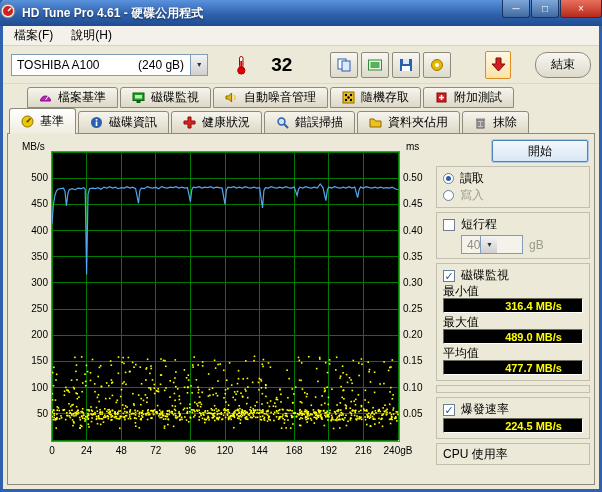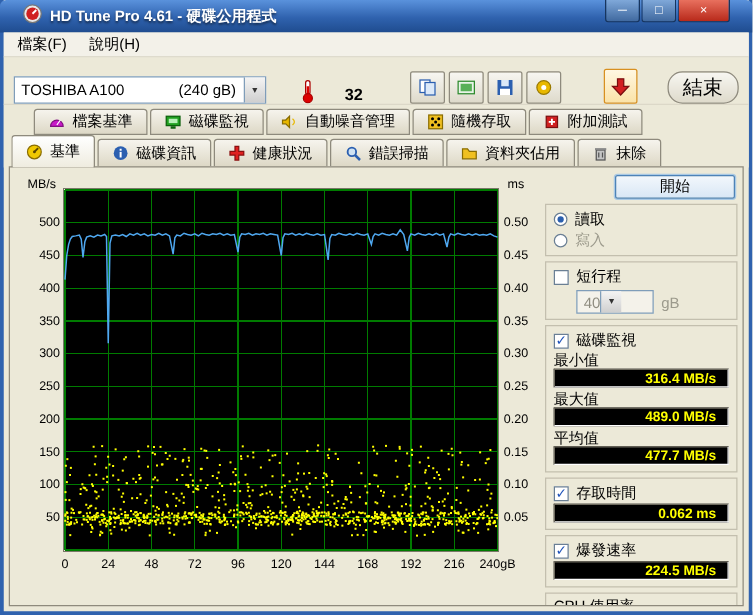--- a/index.html
+++ b/index.html
@@ -6,21 +6,21 @@
   body { font-family: "Liberation Sans", "DejaVu Sans", sans-serif; background: #fff; }
   .window {
     width: 602px; height: 492px;
     display: flex; flex-direction: column;
     border-left: 3px solid #2f62ae; border-right: 3px solid #2f62ae; border-bottom: 3px solid #2f62ae;
     background: #ece9d8;
   }
   
   .titlebar {
     height: 26px; flex: 0 0 26px;
-    margin: 0 -3px; padding: 0 18px;
+    margin: 0 -3px; padding: 0 0;
     display: flex; align-items: center; gap: 6px;
     background: linear-gradient(180deg, #5a92dc 0%, #2f62ae 55%, #1f4c8f 100%);
     border-radius: 5px 5px 0 0;
   }
   .titlebar .title { color: #fff; font-size: 12px; font-weight: bold; text-shadow: 0 1px 2px rgba(0,0,0,.55); }
   .caption-buttons { margin-left: auto; display: flex; gap: 1px; align-self: flex-start; }
   .cap {
     width: 28px; height: 18px; display: flex; align-items: center; justify-content: center;
     font-size: 10px; color: #fff; cursor: default;
     background: linear-gradient(#7fa8d9, #40699f); border: 1px solid #17355e; border-top: none;
@@ -28,46 +28,46 @@
   }
   .cap.close { width: 42px; background: linear-gradient(#e8705e, #b8291a); }
   
   .menubar {
     height: 20px; flex: 0 0 20px; display: flex; align-items: center;
     background: #f3f1e9; border-bottom: 1px solid #d8d4c4; padding: 0 2px; font-size: 12px;
   }
   .menu-item { padding: 1px 9px; }
   
   .toolbar {
-    height: 38px; flex: 0 0 38px; display: flex; align-items: flex-end;
+    height: 38px; flex: 0 0 38px; display: flex; align-items: center;
     padding: 0 8px; gap: 24px; background: #ece9d8; border-bottom: 1px solid #dcd8c8;
   }
   .combo {
     display: flex; align-items: center; background: #fff; border: 1px solid #7f9db9;
     height: 22px; width: 232px; font-size: 12px; padding-left: 5px;
   }
   .combo .cap-gb { margin-left: auto; margin-right: 6px; }
   .combo .combo-btn {
     width: 17px; height: 20px; flex: 0 0 17px;
     background: linear-gradient(#f4f4f4, #cfcfcf); border-left: 1px solid #7f9db9;
     font-size: 7px; color: #333; display: flex; align-items: center; justify-content: center;
   }
   .thermo { display: flex; align-items: center; margin-left: 4px; }
-  .temp-value { font-size: 13px; font-weight: bold; margin-right: 14px; }
+  .temp-value { font-size: 19px; font-weight: bold; margin-right: 14px; }
   .btn-group { display: flex; gap: 3px; }
   .tool-btn {
     width: 28px; height: 26px; display: flex; align-items: center; justify-content: center;
     background: linear-gradient(#f7f6f1, #dedacb); border: 1px solid #8e8a7d; border-radius: 2px;
   }
   .tool-btn.download {
     width: 30px; height: 28px; margin-left: 10px;
     border: 1px solid #d89020; background: linear-gradient(#fff7e2, #fbe3a8);
   }
   .exit-btn {
-    margin-left: auto; width: 66px; height: 26px; font-size: 16px;
+    margin-left: auto; width: 66px; height: 26px; font-size: 12px;
     font-family: "Liberation Sans", "DejaVu Sans", sans-serif;
     background: linear-gradient(#f7f6f1, #dedacb); border: 1px solid #8e8a7d; border-radius: 12px;
   }
   
   .tabs-row { display: flex; align-items: flex-end; background: #ece9d8; }
   .row1 { height: 24px; flex: 0 0 24px; padding-left: 24px; }
   .row2 { height: 26px; flex: 0 0 26px; padding-left: 6px; position: relative; }
   .tab {
     display: flex; align-items: center; gap: 6px; padding: 0 11px; height: 21px;
     border: 1px solid #8e8a7d; border-radius: 3px 3px 0 0;
@@ -106,21 +106,21 @@
     font-size: 11px; line-height: 10px; text-align: center; color: #2255bb; font-weight: bold;
   }
   .checkbox.checked::after { content: "✓"; }
   .disabled-label { color: #9c9a8c; }
   .ss-row { display: flex; align-items: center; gap: 6px; margin: 2px 0 1px 18px; }
   .combo.small { width: 62px; height: 19px; background: #f4f2ea; color: #8f8d80; }
   .combo.small .combo-btn { height: 17px; }
   .stat-label { display: block; height: 14px; line-height: 14px; }
   .value-box {
     background: #000; color: #ffff00; font-weight: bold; font-size: 11px;
-    text-align: right; padding: 0 9px; height: 15px; line-height: 14px;
+    text-align: right; padding: 0 20px; height: 15px; line-height: 14px;
     border: 1px solid; border-color: #6d6a5e #ffffff #ffffff #6d6a5e; margin-bottom: 2px;
   }
 </style>
 </head>
 <body>
 
 <div class="window">
 
   <div class="titlebar">
     <span class="app-icon" id="app-icon"><svg width="16" height="16">
@@ -1533,25 +1533,20 @@
         </label>
         <span class="stat-label">最小值</span>
         <div class="value-box">316.4 MB/s</div>
         <span class="stat-label">最大值</span>
         <div class="value-box">489.0 MB/s</div>
         <span class="stat-label">平均值</span>
         <div class="value-box">477.7 MB/s</div>
       </div>
 
       <div class="group">
-        <label class="check-row">
-          <span class="checkbox checked"></span>
-          <span>存取時間</span>
-        </label>
-        <div class="value-box">0.062 ms</div>
       </div>
 
       <div class="group">
         <label class="check-row">
           <span class="checkbox checked"></span>
           <span>爆發速率</span>
         </label>
         <div class="value-box">224.5 MB/s</div>
       </div>
 

